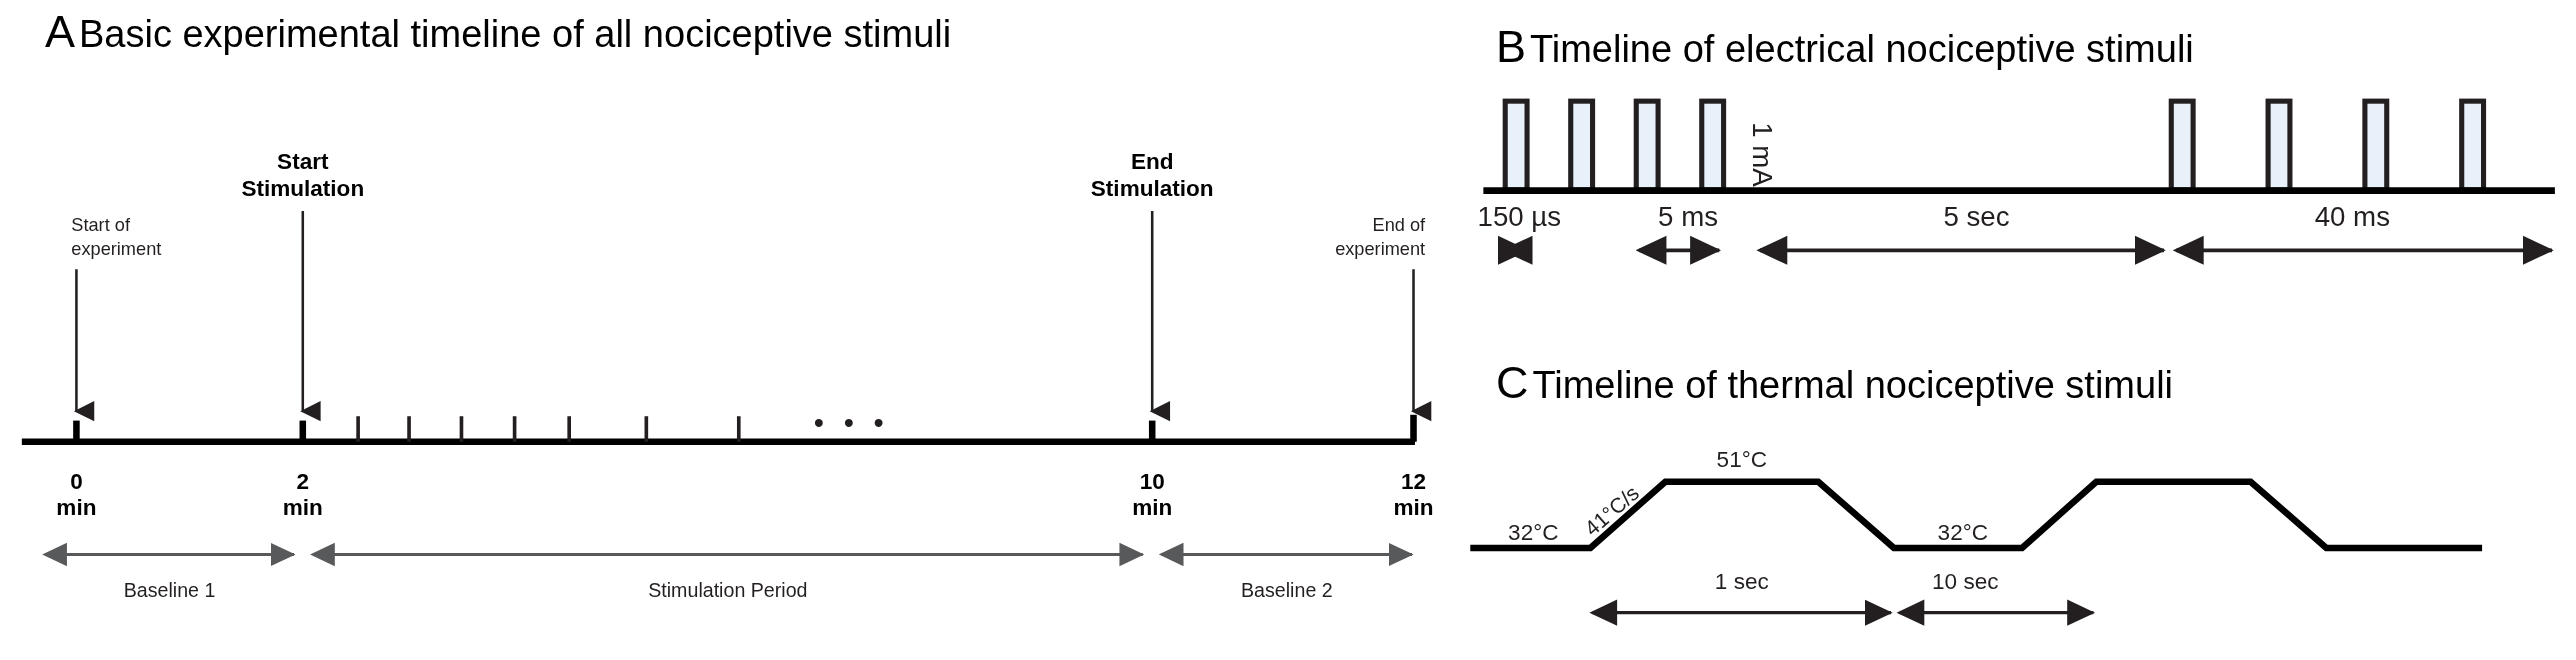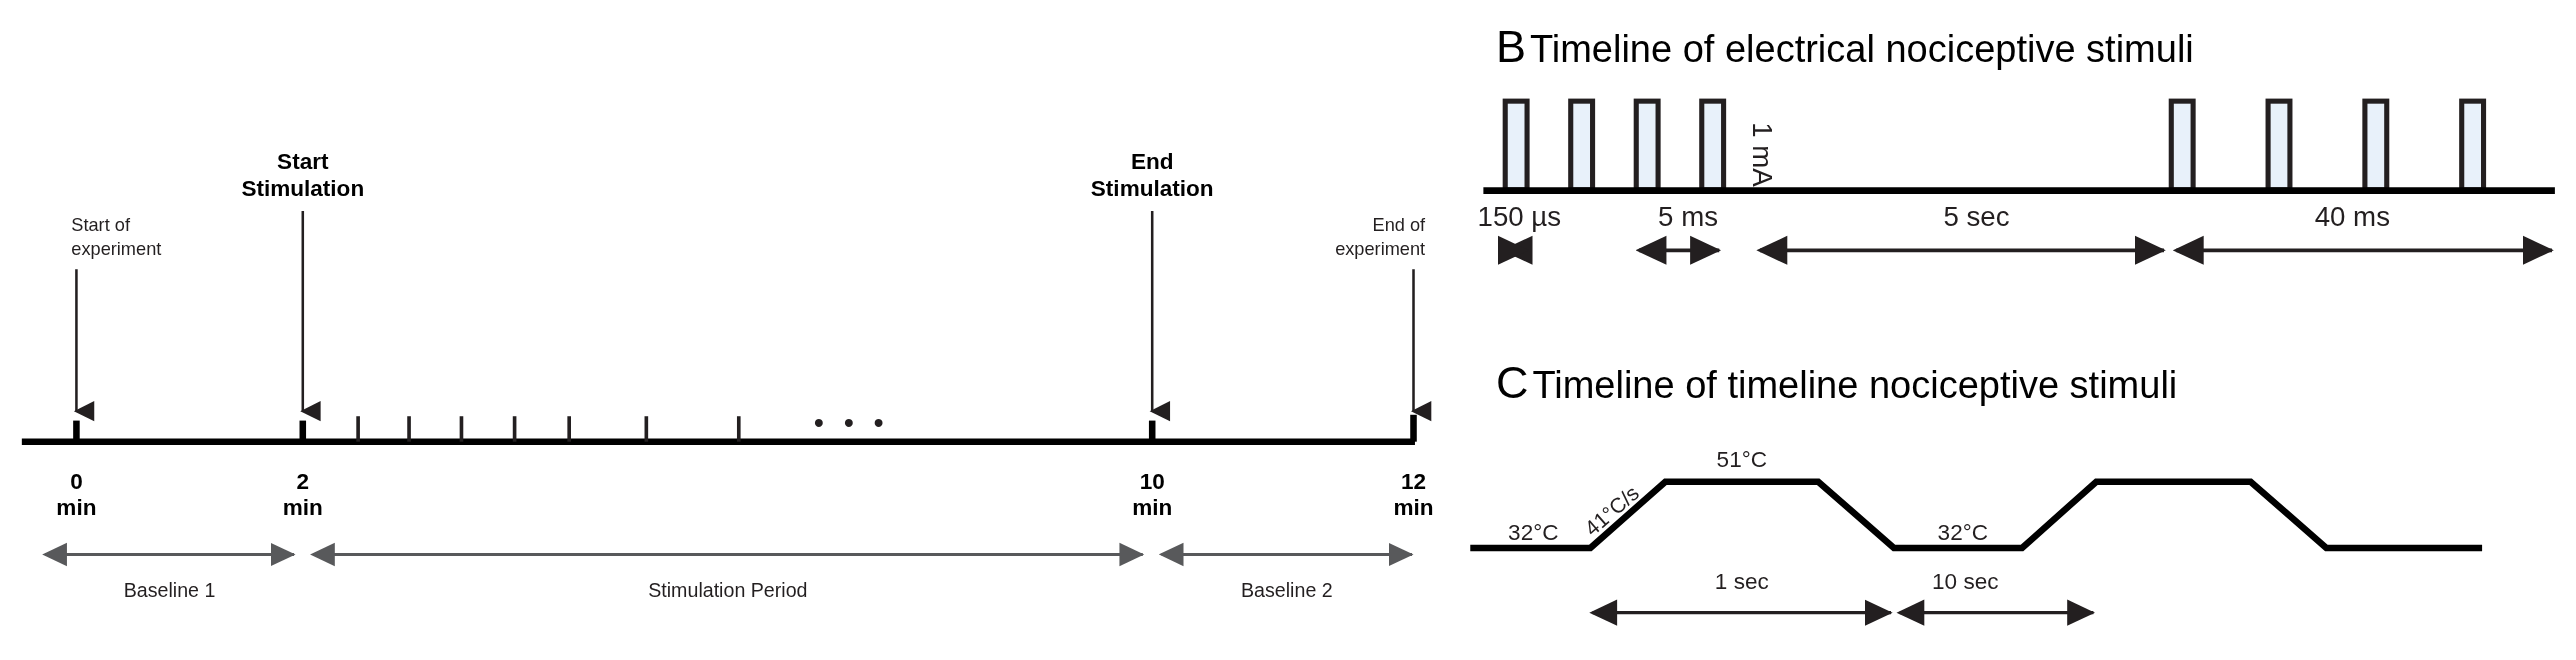--- a/index.html
+++ b/index.html
@@ -19,20 +19,24 @@
   .lblbold{font-size:31px;font-weight:bold;fill:#000;}
   .lblbr{font-size:27px;}
   .lblB{font-size:38px;fill:#231f20;}
   .lblC{font-size:31px;fill:#231f20;}
   .lblCsm{font-size:29px;fill:#231f20;}
 </style>
 </head>
 <body>
 
 <div class="panel" id="panelA">
+  <div class="ttl" id="titleA">
+    <span class="letter">A</span>
+    <span class="txt">Basic experimental timeline of all nociceptive stimuli</span>
+  </div>
 
   <svg class="svgfull" viewBox="0 0 2010 907" preserveAspectRatio="none">
     <defs>
       <marker id="arrDown" markerWidth="10" markerHeight="10" refX="5" refY="8" orient="auto" markerUnits="strokeWidth">
         <path d="M1,1 L9,1 L5,9 Z" fill="#231f20"></path>
       </marker>
       <marker id="arrS" markerWidth="9" markerHeight="9" refX="8" refY="4.5" orient="auto" markerUnits="strokeWidth">
         <path d="M0,0.5 L8.5,4.5 L0,8.5 Z" fill="#58595b"></path>
       </marker>
       <marker id="arrSrev" markerWidth="9" markerHeight="9" refX="1" refY="4.5" orient="auto" markerUnits="strokeWidth">
@@ -136,21 +140,21 @@
     <line x1="58" y1="344" x2="88" y2="344" stroke="#231f20" stroke-width="5" marker-start="url(#bArrL)" marker-end="url(#bArrR)"></line>
     <line x1="242" y1="344" x2="352" y2="344" stroke="#231f20" stroke-width="5" marker-start="url(#bArrL)" marker-end="url(#bArrR)"></line>
     <line x1="408" y1="344" x2="963" y2="344" stroke="#231f20" stroke-width="5" marker-start="url(#bArrL)" marker-end="url(#bArrR)"></line>
     <line x1="980" y1="344" x2="1496" y2="344" stroke="#231f20" stroke-width="5" marker-start="url(#bArrL)" marker-end="url(#bArrR)"></line>
   </svg>
 </div>
 
 <div class="panel" id="panelC">
   <div class="ttl" style="left:33px;top:14.6px;">
     <span class="letter">C</span>
-    <span class="txt">Timeline of timeline nociceptive stimuli</span>
+    <span class="txt">Timeline of thermal nociceptive stimuli</span>
   </div>
 
   <svg class="svgfull" viewBox="0 0 1529 437" preserveAspectRatio="none">
     <defs>
       <marker id="cArrR" markerWidth="9" markerHeight="9" refX="8" refY="4.5" orient="auto" markerUnits="strokeWidth">
         <path d="M0,0.5 L8.5,4.5 L0,8.5 Z" fill="#231f20"></path>
       </marker>
       <marker id="cArrL" markerWidth="9" markerHeight="9" refX="1" refY="4.5" orient="auto" markerUnits="strokeWidth">
         <path d="M8.5,0.5 L0,4.5 L8.5,8.5 Z" fill="#231f20"></path>
       </marker>

